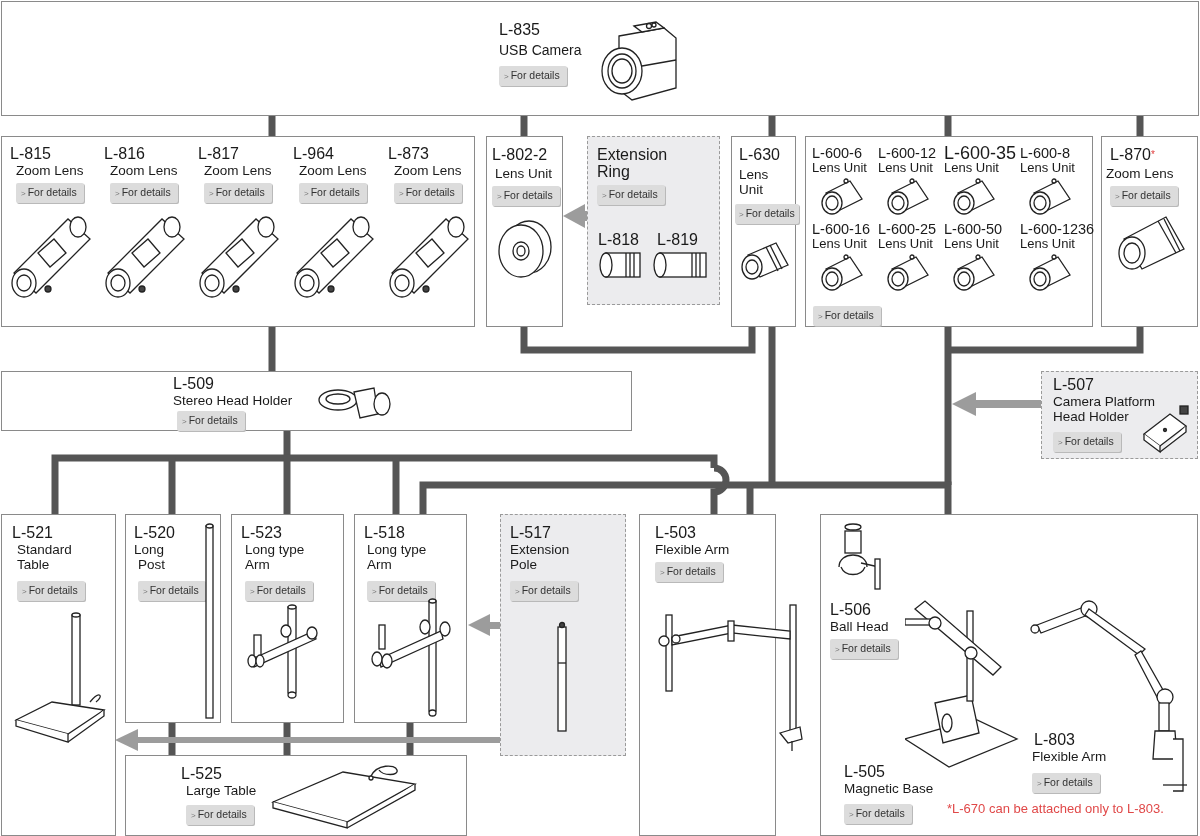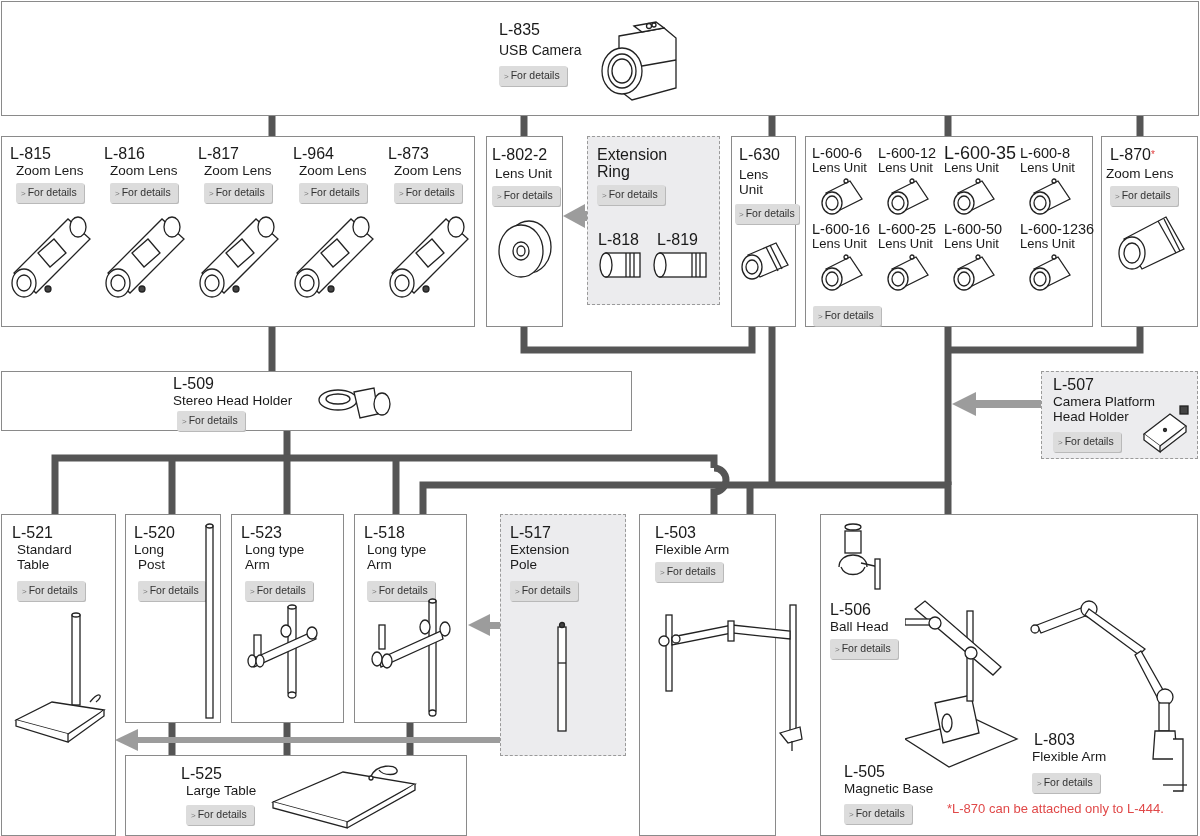--- a/index.html
+++ b/index.html
@@ -457,21 +457,21 @@
     <div class="name">Magnetic Base</div>
     <div class="btn" style="margin-top:8px;"><span class="chev">&gt;</span><span>For details</span></div>
   </div>
 
   <div class="item" style="left:213px;top:216px;">
     <div class="code">L-803</div>
     <div class="name" style="margin-left:-2px;">Flexible Arm</div>
     <div class="btn" style="margin-top:9px;margin-left:-2px;"><span class="chev">&gt;</span><span>For details</span></div>
   </div>
 
-  <div class="note" style="left:126px;top:286px;">*L-870 can be attached only to L-444.</div>
+  <div class="note" style="left:126px;top:286px;">*L-670 can be attached only to L-803.</div>
 </div>
 
 <div class="box" style="left:125px;top:755px;width:342px;height:81px;">
   <div class="item" style="left:55px;top:9px;">
     <div class="code">L-525</div>
     <div class="name" style="margin-left:5px;">Large Table</div>
     <div class="btn" style="margin-top:7px;margin-left:5px;"><span class="chev">&gt;</span><span>For details</span></div>
   </div>
   <svg class="art pic" style="left:145px;top:6px;" width="150" height="72" viewBox="0 0 150 72">
     <path d="M2 40 L72 10 L144 22 L76 60 Z"></path>

